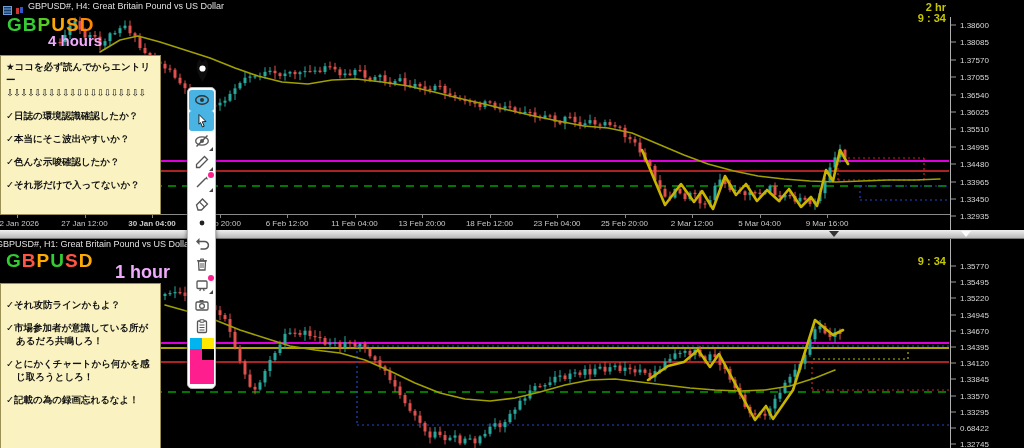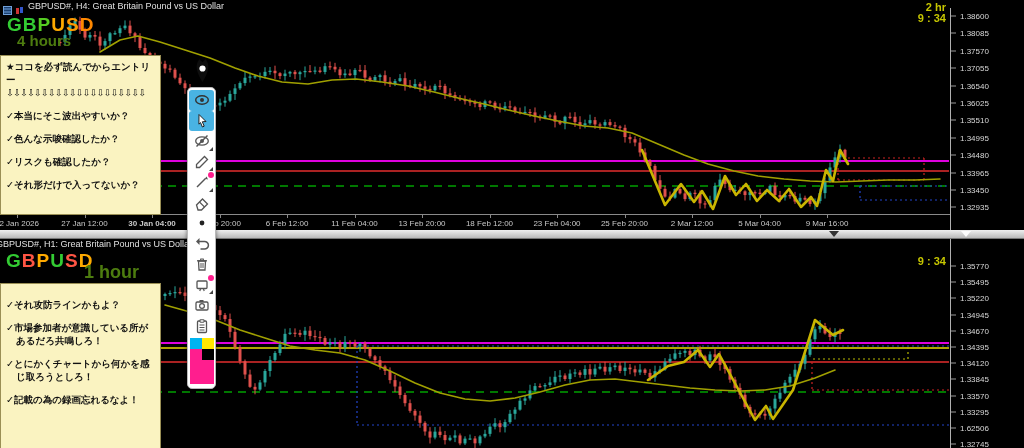--- a/index.html
+++ b/index.html
@@ -3,21 +3,21 @@
 <meta charset="utf-8">
 <style>
   html,body{margin:0;padding:0;background:#222;}
   #screen{position:relative;width:1024px;height:448px;background:#000;overflow:hidden;
           font-family:"Liberation Sans","DejaVu Sans",sans-serif;}
   .titlebar{position:absolute;left:0;width:1024px;height:12px;background:#000;}
   .tb-text{position:absolute;top:1px;font-size:9px;color:#e0e0e0;white-space:nowrap;}
   .tb-icon{position:absolute;top:1px;width:9px;height:9px;}
   .pane-chart-svg{position:absolute;left:0;}
   .wm-symbol{position:absolute;font-size:19px;font-weight:bold;letter-spacing:1px;white-space:nowrap;}
-  .wm-tf{position:absolute;font-weight:bold;color:#4d7c0f;white-space:nowrap;}
+  .wm-tf{position:absolute;font-weight:bold;color:#f0abfc;white-space:nowrap;margin-left:31px;}
   .timer{position:absolute;text-align:right;color:#c6c600;font-weight:bold;font-size:11px;line-height:11px;white-space:nowrap;}
   .note{position:absolute;left:0;width:161px;background:#faf3c1;border:1px solid #9a8f55;
         box-sizing:border-box;padding:4px 4px 4px 5px;color:#111;font-size:9.5px;line-height:13px;z-index:5;}
   .note-header{font-weight:bold;}
   .note-arrows{letter-spacing:-1px;white-space:nowrap;overflow:hidden;}
   .note-item{margin-top:10px;padding-left:10px;text-indent:-10px;font-weight:bold;}
   .time-axis{position:absolute;left:0;top:214px;width:950px;height:16px;border-top:1px solid #8a8a8a;background:#000;z-index:2;}
   .time-label{position:absolute;top:4px;font-size:8px;color:#c8c8c8;white-space:nowrap;transform:translateX(-50%);}
   .time-tick{position:absolute;top:0;width:1px;height:3px;background:#888;}
   .scale{position:absolute;left:950px;width:74px;background:#000;border-left:1px solid #b0b0b0;z-index:2;}
@@ -399,23 +399,23 @@
     <div class="wm-tf" style="left:17px;top:32px;font-size:15px;">4 hours</div>
 
     <div class="timer" style="right:78px;top:2px;">
       <div>2 hr</div>
       <div>9 : 34</div>
     </div>
 
     <div class="note" style="top:55px;height:160px;" id="note0">
         <div class="note-header">★ココを必ず読んでからエントリー</div>
         <div class="note-arrows">⇩⇩⇩⇩⇩⇩⇩⇩⇩⇩⇩⇩⇩⇩⇩⇩⇩⇩⇩⇩</div>
+        <div class="note-item">✓日誌の環境認識確認したか？</div>
         <div class="note-item">✓本当にそこ波出やすいか？</div>
         <div class="note-item">✓色んな示唆確認したか？</div>
-        <div class="note-item">✓リスクも確認したか？</div>
         <div class="note-item">✓それ形だけで入ってないか？</div>
       </div>
 
     <div class="time-axis" id="taxis0">
         <span class="time-tick" style="left: 17px;"></span>
         <span class="time-label" style="left: 17px;">22 Jan 2026</span>
         <span class="time-tick" style="left: 84.5px;"></span>
         <span class="time-label" style="left: 84.5px;">27 Jan 12:00</span>
         <span class="time-tick" style="left: 152px;"></span>
         <span class="time-label" style="left: 152px; font-weight: bold;">30 Jan 04:00</span>
@@ -433,21 +433,21 @@
         <span class="time-label" style="left: 557px;">23 Feb 04:00</span>
         <span class="time-tick" style="left: 624.5px;"></span>
         <span class="time-label" style="left: 624.5px;">25 Feb 20:00</span>
         <span class="time-tick" style="left: 692px;"></span>
         <span class="time-label" style="left: 692px;">2 Mar 12:00</span>
         <span class="time-tick" style="left: 759.5px;"></span>
         <span class="time-label" style="left: 759.5px;">5 Mar 04:00</span>
         <span class="time-tick" style="left: 827px;"></span>
         <span class="time-label" style="left: 827px;">9 Mar 16:00</span>
       </div>
-    <div class="scale" id="scale0" style="top:8px;height:299px;text-decoration:underline;">
+    <div class="scale" id="scale0" style="top:17px;height:299px;text-decoration:underline;">
         <span class="price-tick" style="top: 8px;"></span>
         <span class="price-label" style="top: 8px;">1.38600</span>
         <span class="price-tick" style="top: 25.4px;"></span>
         <span class="price-label" style="top: 25.4px;">1.38085</span>
         <span class="price-tick" style="top: 42.8px;"></span>
         <span class="price-label" style="top: 42.8px;">1.37570</span>
         <span class="price-tick" style="top: 60.2px;"></span>
         <span class="price-label" style="top: 60.2px;">1.37055</span>
         <span class="price-tick" style="top: 77.6px;"></span>
         <span class="price-label" style="top: 77.6px;">1.36540</span>
@@ -795,21 +795,21 @@
         <span class="price-label" style="top: 109px;">1.34395</span>
         <span class="price-tick" style="top: 125.2px;"></span>
         <span class="price-label" style="top: 125.2px;">1.34120</span>
         <span class="price-tick" style="top: 141.4px;"></span>
         <span class="price-label" style="top: 141.4px;">1.33845</span>
         <span class="price-tick" style="top: 157.6px;"></span>
         <span class="price-label" style="top: 157.6px;">1.33570</span>
         <span class="price-tick" style="top: 173.8px;"></span>
         <span class="price-label" style="top: 173.8px;">1.33295</span>
         <span class="price-tick" style="top: 190px;"></span>
-        <span class="price-label" style="top: 190px;">1.62506</span>
+        <span class="price-label" style="top: 190px;">0.68422</span>
         <span class="price-tick" style="top: 206.2px;"></span>
         <span class="price-label" style="top: 206.2px;">1.32745</span>
       </div>
   </section>
 
   <div id="pen-nib">
     <svg width="21" height="27">
         <path d="M10.5 26 C16.5 16.5 18.5 8.5 13.5 3.2 L10.5 6.2 L7.5 3.2 C2.5 8.5 4.5 16.5 10.5 26 Z" fill="#0d0d0d"></path>
         <circle cx="10.5" cy="12.5" r="3.1" fill="#fff"></circle>
       </svg>

